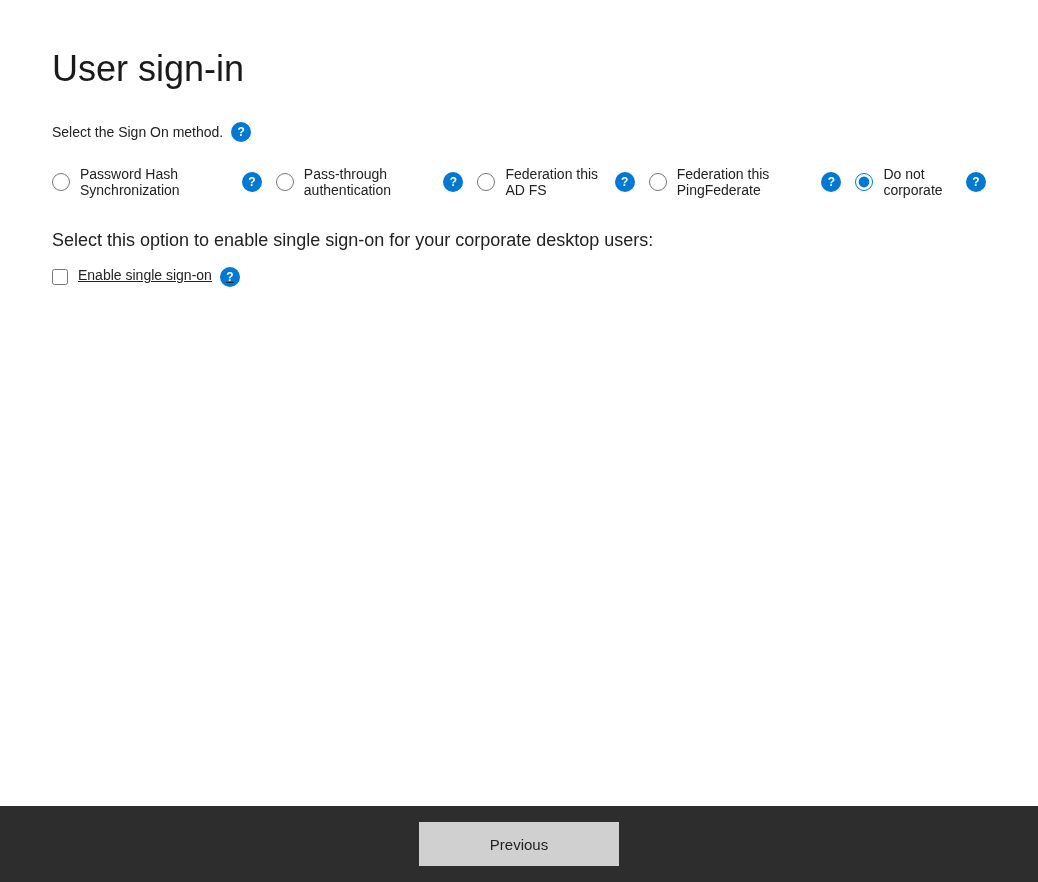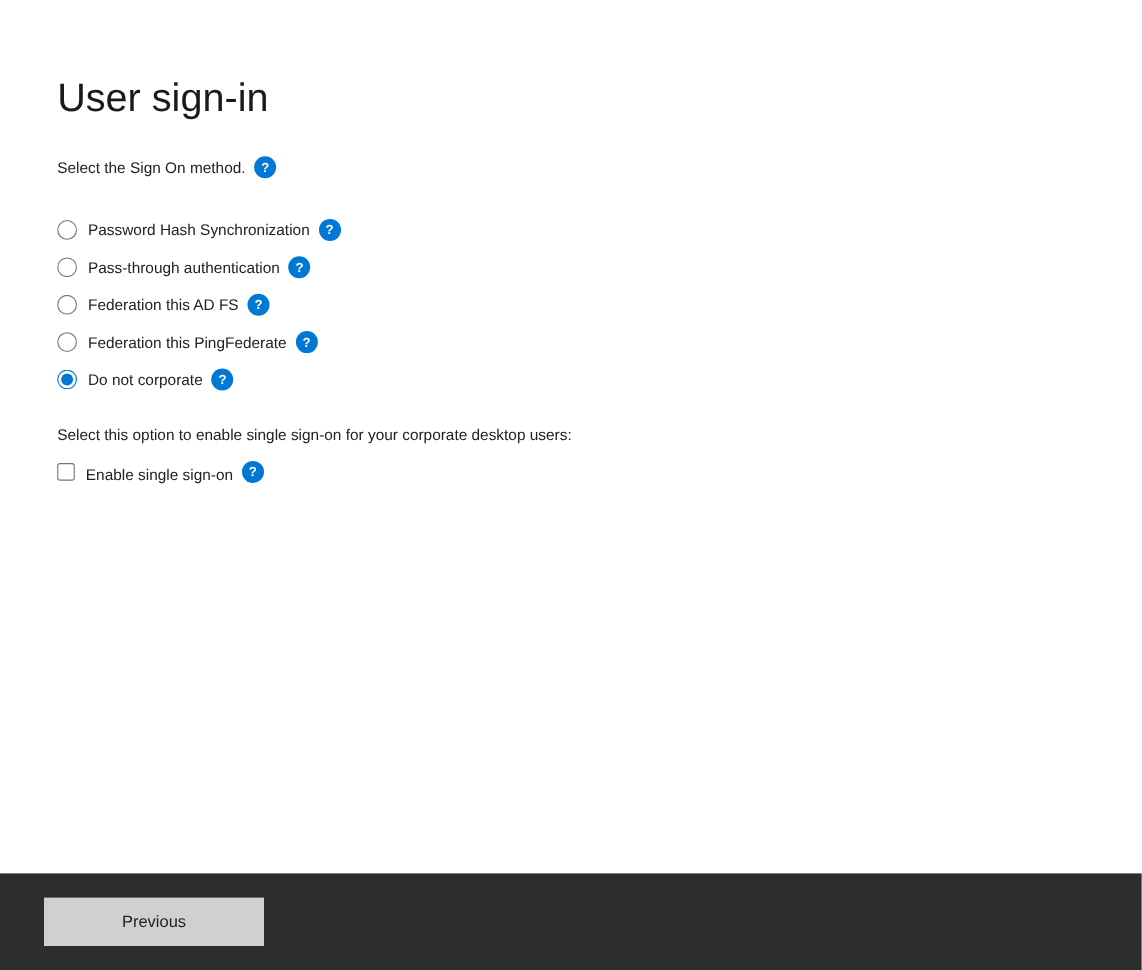--- a/index.html
+++ b/index.html
@@ -13,35 +13,35 @@
       background: #fff;
       width: 1038px;
       height: 882px;
       overflow: hidden;
       display: flex;
       flex-direction: column;
     }
 
     .main-content {
       flex: 1;
-      padding: 68px 52px 32px 52px;
+      padding: 48px 52px 32px 52px;
       overflow: auto;
     }
 
     .page-title {
       font-size: 36px;
       font-weight: 300;
       color: #1a1a1a;
       margin-bottom: 32px;
     }
 
     .section-label {
       font-size: 14px;
       color: #222;
-      margin-bottom: 37px;
+      margin-bottom: 24px;
       display: flex;
       align-items: center;
       gap: 8px;
     }
 
     .help-icon {
       display: inline-flex;
       align-items: center;
       justify-content: center;
       width: 20px;
@@ -50,21 +50,21 @@
       border-radius: 50%;
       color: white;
       font-size: 12px;
       font-weight: bold;
       cursor: pointer;
       flex-shrink: 0;
     }
 
     .radio-group {
       display: flex;
-      flex-direction: column;
+      flex-direction: row;
       gap: 14px;
       margin-bottom: 32px;
     }
 
     .radio-item {
       display: flex;
       align-items: center;
       gap: 10px;
       font-size: 14px;
       color: #222;
@@ -83,21 +83,21 @@
       display: flex;
       align-items: center;
       gap: 8px;
     }
 
     .sso-section {
       margin-top: 8px;
     }
 
     .sso-description {
-      font-size: 14px;
+      font-size: 18px;
       color: #222;
       margin-bottom: 16px;
     }
 
     .checkbox-item {
       display: flex;
       align-items: center;
       gap: 10px;
       font-size: 14px;
       color: #222;
@@ -106,32 +106,33 @@
 
     .checkbox-item input[type="checkbox"] {
       width: 16px;
       height: 16px;
       cursor: pointer;
       flex-shrink: 0;
     }
 
     .checkbox-label {
       display: flex;
-      align-items: flex-end;
+      align-items: flex-start;
       gap: 8px;
+      text-decoration: underline;
     }
 
     .footer {
       background: #2d2d2d;
       padding: 20px 40px;
       display: flex;
-      justify-content: space-between;
+      justify-content: center;
       align-items: center;
       gap: 16px;
-      height: 88px;
+      height: 76px;
     }
 
     .btn-previous {
       background: #d0d0d0;
       color: #222;
       border: none;
       padding: 0 40px;
       height: 44px;
       font-size: 15px;
       cursor: pointer;

